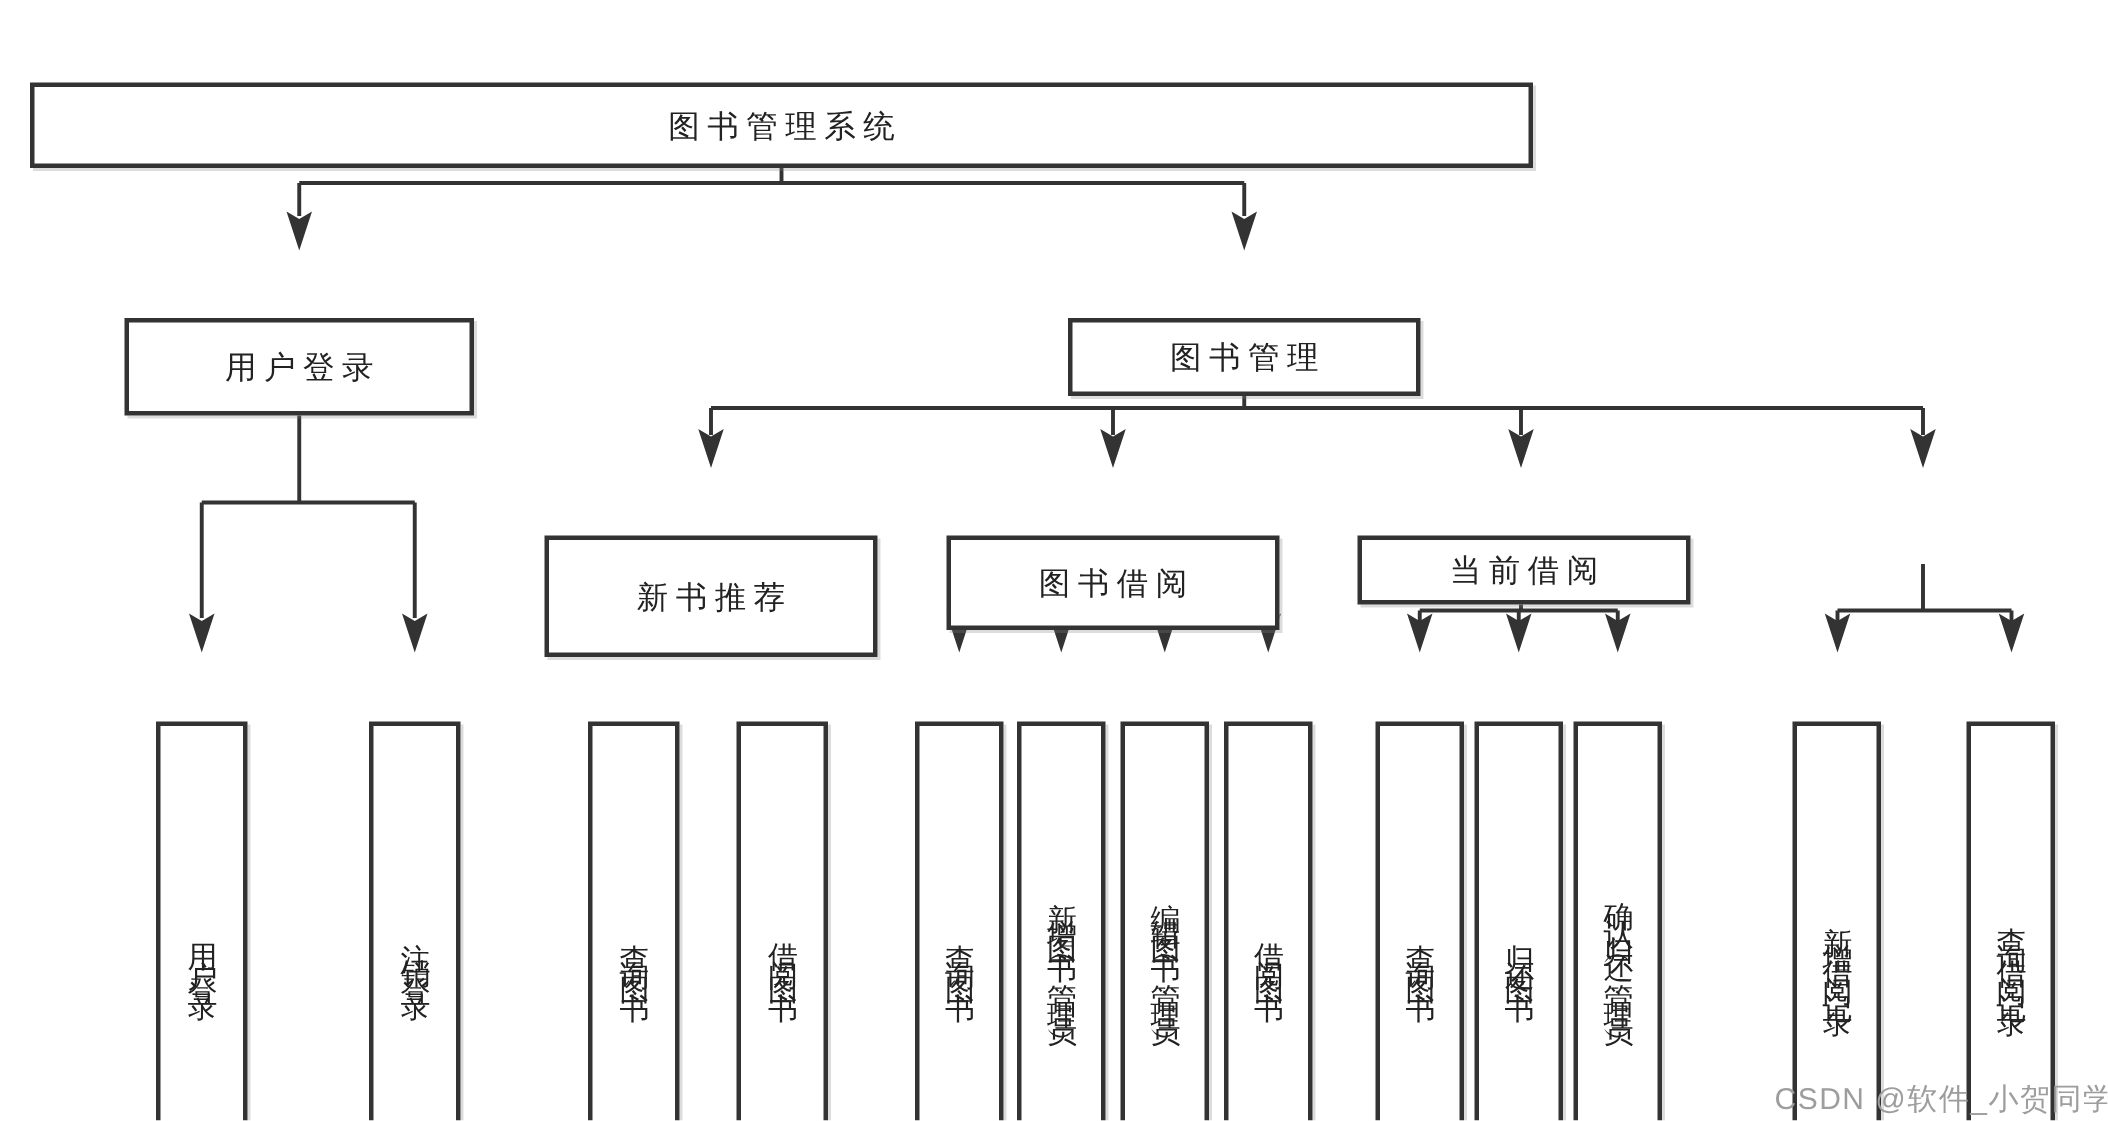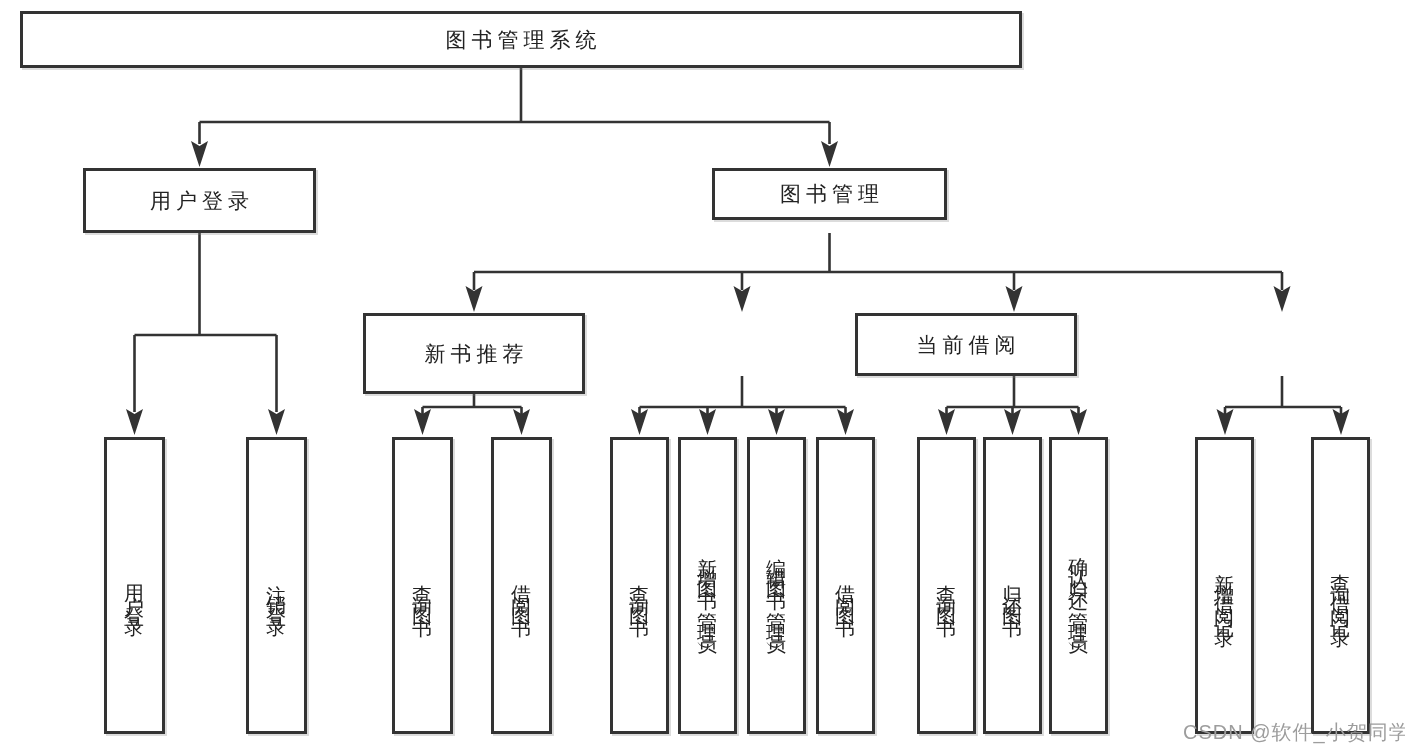--- a/index.html
+++ b/index.html
@@ -23,20 +23,21 @@
   .node {
     position: absolute;
     box-sizing: border-box;
     background: var(--background);
     border: 3px solid var(--line);
     box-shadow: 2px 2px 0 rgba(130,130,130,0.28);
     display: flex;
     align-items: center;
     justify-content: center;
     color: var(--text);
+    margin-top: 44px;
   }
   .h-label {
     font-size: 21px;
     letter-spacing: 5px;
     padding-left: 5px;   
     white-space: nowrap;
   }
   .v-label {
     writing-mode: vertical-rl;
     text-orientation: mixed;
@@ -126,21 +127,24 @@
   <div class="node" style="left:83px;top:168px;width:233px;height:65px">
     <span class="h-label">用户登录</span>
   </div>
   <div class="node" style="left:712px;top:168px;width:235px;height:52px">
     <span class="h-label">图书管理</span>
   </div>
 
   <div class="node" style="left:363px;top:313px;width:222px;height:81px">
     <span class="h-label">新书推荐</span>
   </div>
-  <div class="node" style="left:855px;top:313px;width:222px;height:63px">
+  <div class="node" style="left:631px;top:313px;width:222px;height:63px">
+    <span class="h-label">图书借阅</span>
+  </div>
+  <div class="node" style="left:905px;top:313px;width:222px;height:46px">
     <span class="h-label">当前借阅</span>
   </div>
 
   <div class="node" style="left:104px;top:437px;width:61px;height:297px">
     <span class="v-label">用户登录</span>
   </div>
   <div class="node" style="left:246px;top:437px;width:61px;height:297px">
     <span class="v-label">注销登录</span>
   </div>
 

